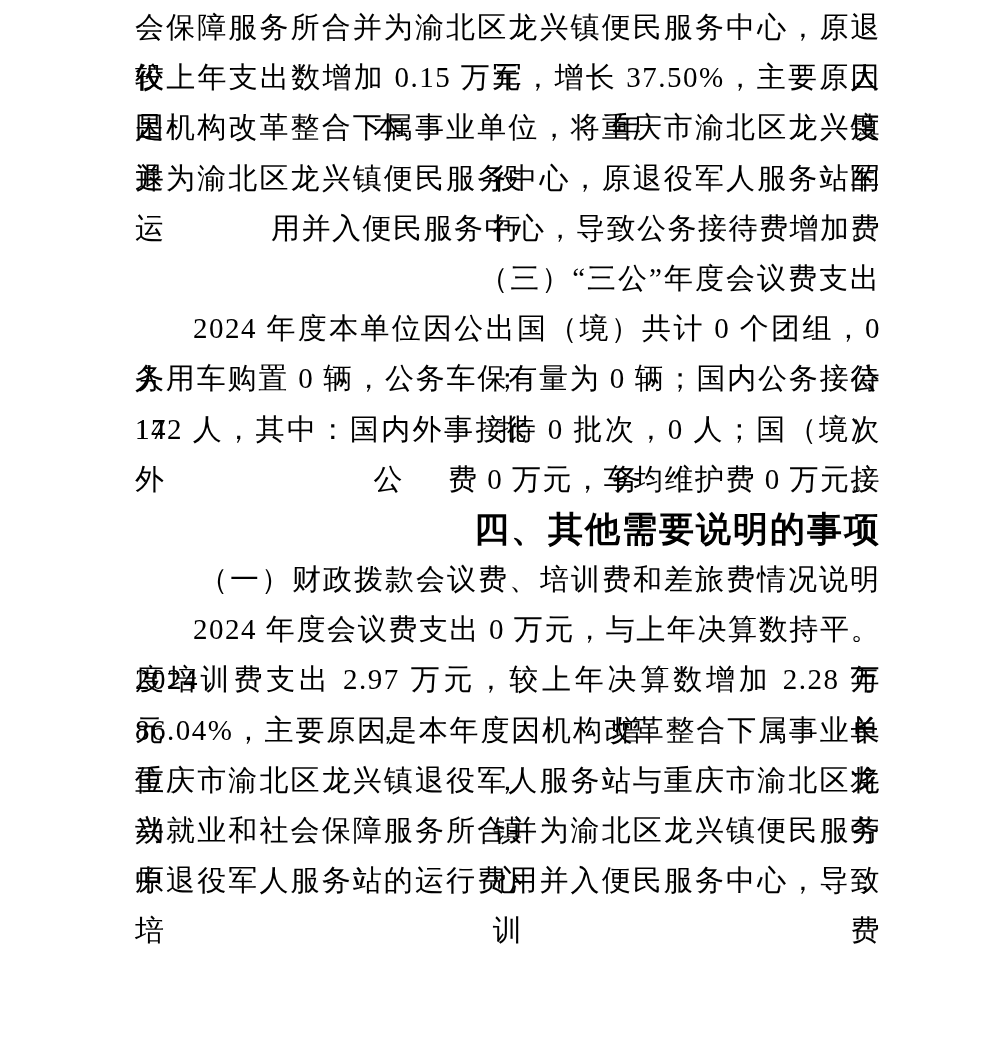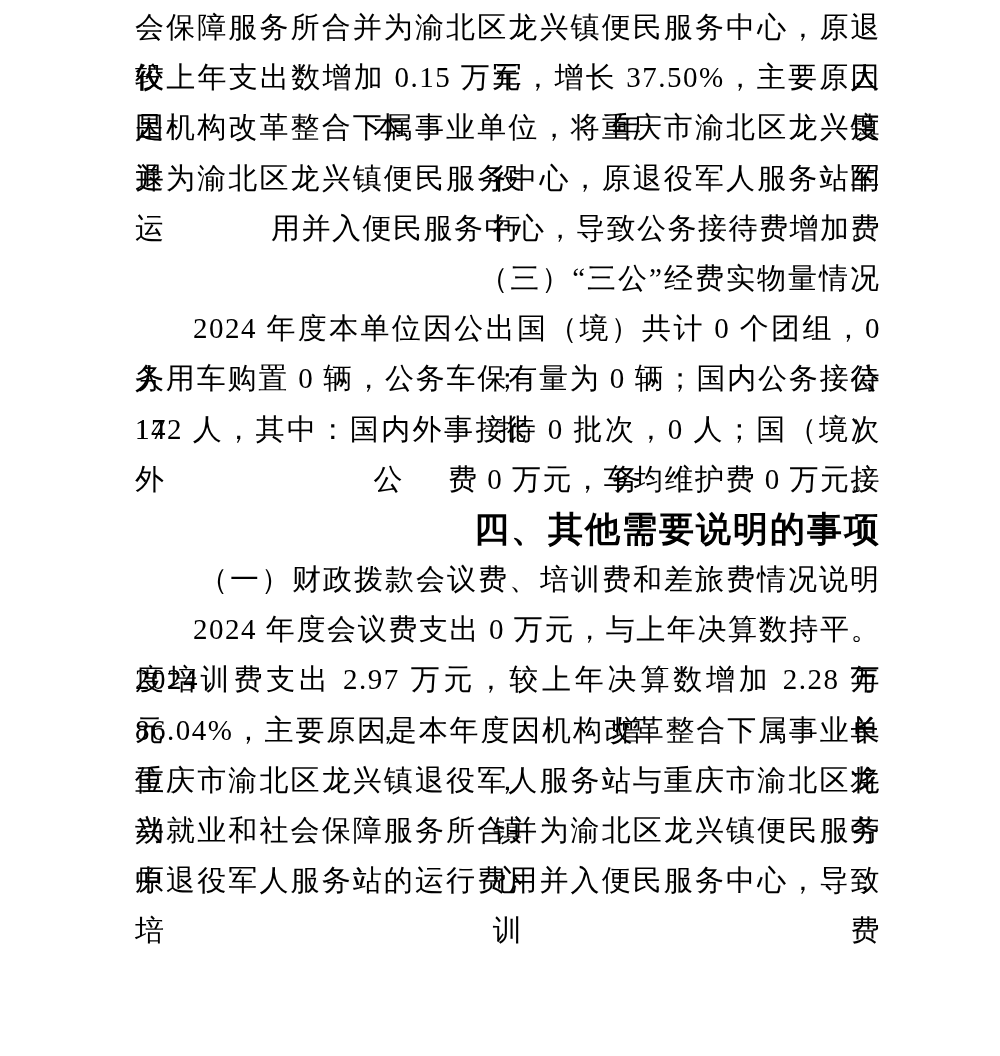--- a/index.html
+++ b/index.html
@@ -56,21 +56,21 @@
 </head>
 <body>
 
 <div class="page">
   <div class="content">
     <div class="line j">会保障服务所合并为渝北区龙兴镇便民服务中心，原退役军人</div>
     <div class="line j">较上年支出数增加 0.15 万元，增长 37.50%，主要原因是本年度</div>
     <div class="line j">因机构改革整合下属事业单位，将重庆市渝北区龙兴镇退役军</div>
     <div class="line j">并为渝北区龙兴镇便民服务中心，原退役军人服务站的运行费</div>
     <div class="line">用并入便民服务中心，导致公务接待费增加。</div>
-    <div class="line kai ind">（三）“三公”经费实物量情况</div>
+    <div class="line kai ind">（三）“三公”年度会议费支出</div>
     <div class="line j ind">2024 年度本单位因公出国（境）共计 0 个团组，0 人；公</div>
     <div class="line j">务用车购置 0 辆，公务车保有量为 0 辆；国内公务接待 17 批次</div>
     <div class="line j">142 人，其中：国内外事接待 0 批次，0 人；国（境）外公务接</div>
     <div class="line">费 0 万元，车均维护费 0 万元。</div>
     <div class="line hei ind">四、其他需要说明的事项</div>
     <div class="line kai ind">（一）财政拨款会议费、培训费和差旅费情况说明</div>
     <div class="line j ind">2024 年度会议费支出 0 万元，与上年决算数持平。2024 年</div>
     <div class="line j">度培训费支出 2.97 万元，较上年决算数增加 2.28 万元，增长</div>
     <div class="line j">86.04%，主要原因是本年度因机构改革整合下属事业单位，将</div>
     <div class="line j">重庆市渝北区龙兴镇退役军人服务站与重庆市渝北区龙兴镇劳</div>

